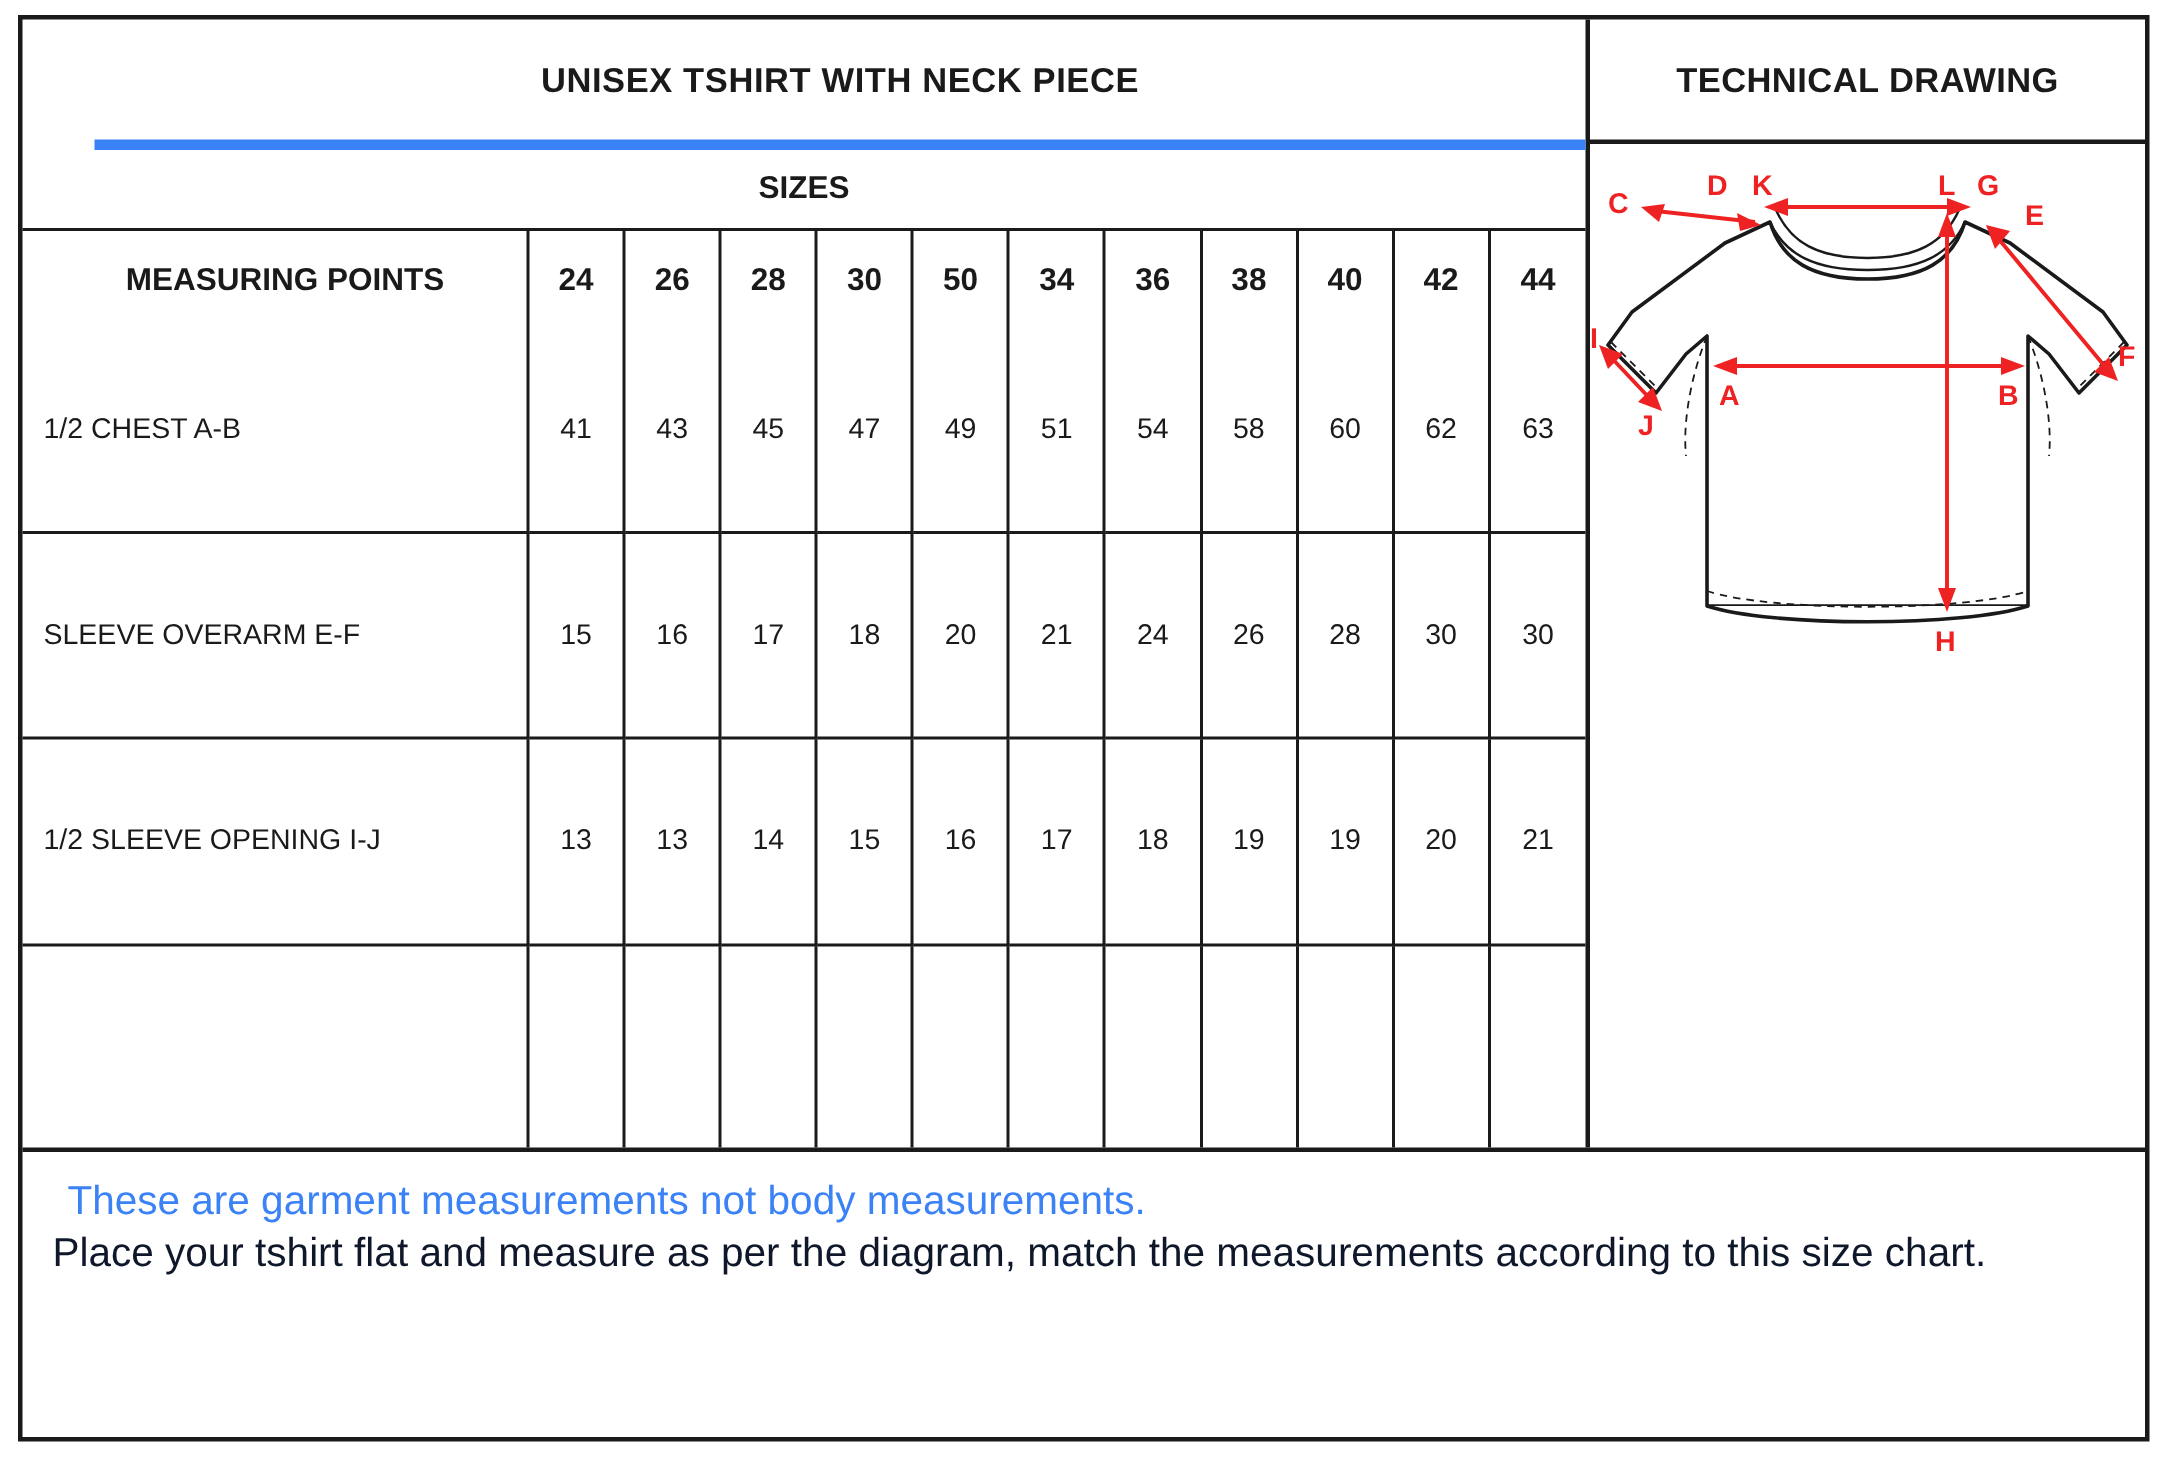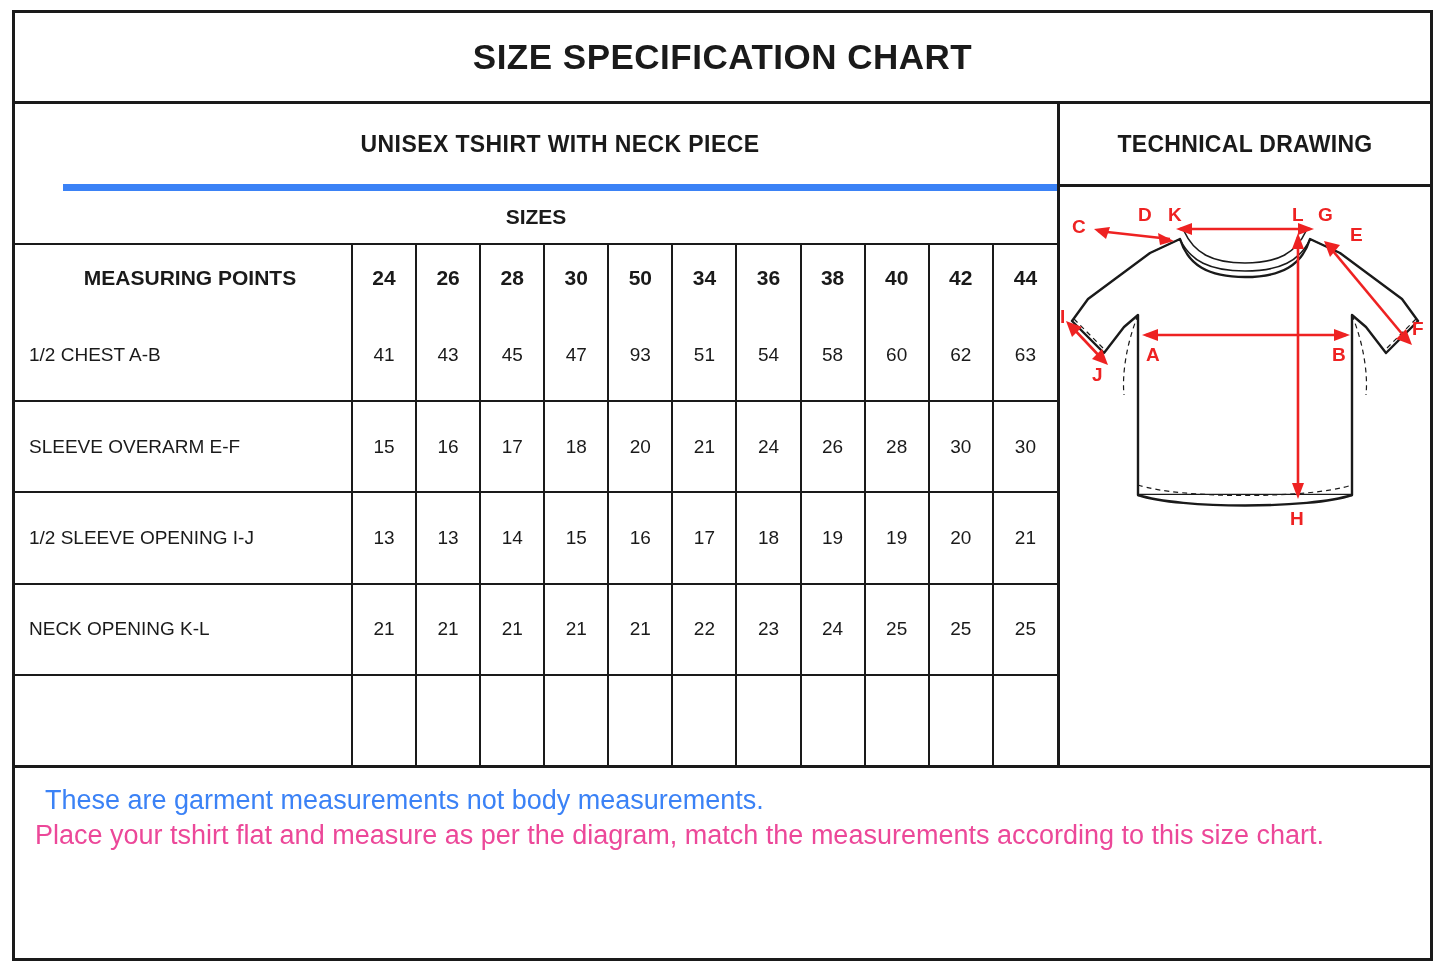--- a/index.html
+++ b/index.html
@@ -155,35 +155,32 @@
     padding: 16px 20px 0 20px;
     box-sizing: border-box;
   }
   .note-red {
     color: #3b82f6;
     font-size: 27px;
     line-height: 1.22;
     margin-left: 10px;
   }
   .note-black {
-    color: #ec4899;
+    color: #0f172a;
     font-size: 27px;
     line-height: 1.25;
     margin-top: 2px;
   }
 </style>
 </head>
 <body>
 
 <div id="sheet">
   <div class="outer-frame">
 
-    <div class="title-row">
-      <div class="title">SIZE SPECIFICATION CHART</div>
-    </div>
 
     <div class="mid">
 
       <div class="left-col">
         <div class="subheader">UNISEX TSHIRT WITH NECK PIECE</div>
         <div class="sizes-band-wrap">
           <div class="band-cell">SIZES</div>
         </div>
         <table class="spec">
           <thead>
@@ -202,21 +199,21 @@
               <th class="size-head">44</th>
             </tr>
           </thead>
           <tbody>
             <tr>
               <td class="mp-label">1/2 CHEST A-B</td>
               <td class="val">41</td>
               <td class="val">43</td>
               <td class="val">45</td>
               <td class="val">47</td>
-              <td class="val">93</td>
+              <td class="val">49</td>
               <td class="val">51</td>
               <td class="val">54</td>
               <td class="val">58</td>
               <td class="val">60</td>
               <td class="val">62</td>
               <td class="val">63</td>
             </tr>
             <tr>
               <td class="mp-label">SLEEVE OVERARM E-F</td>
               <td class="val">15</td>
@@ -237,34 +234,20 @@
               <td class="val">13</td>
               <td class="val">14</td>
               <td class="val">15</td>
               <td class="val">16</td>
               <td class="val">17</td>
               <td class="val">18</td>
               <td class="val">19</td>
               <td class="val">19</td>
               <td class="val">20</td>
               <td class="val">21</td>
-            </tr>
-            <tr>
-              <td class="mp-label">NECK OPENING K-L</td>
-              <td class="val">21</td>
-              <td class="val">21</td>
-              <td class="val">21</td>
-              <td class="val">21</td>
-              <td class="val">21</td>
-              <td class="val">22</td>
-              <td class="val">23</td>
-              <td class="val">24</td>
-              <td class="val">25</td>
-              <td class="val">25</td>
-              <td class="val">25</td>
             </tr>
             <tr>
               <td class="mp-label"></td>
               <td class="val"></td>
               <td class="val"></td>
               <td class="val"></td>
               <td class="val"></td>
               <td class="val"></td>
               <td class="val"></td>
               <td class="val"></td>

